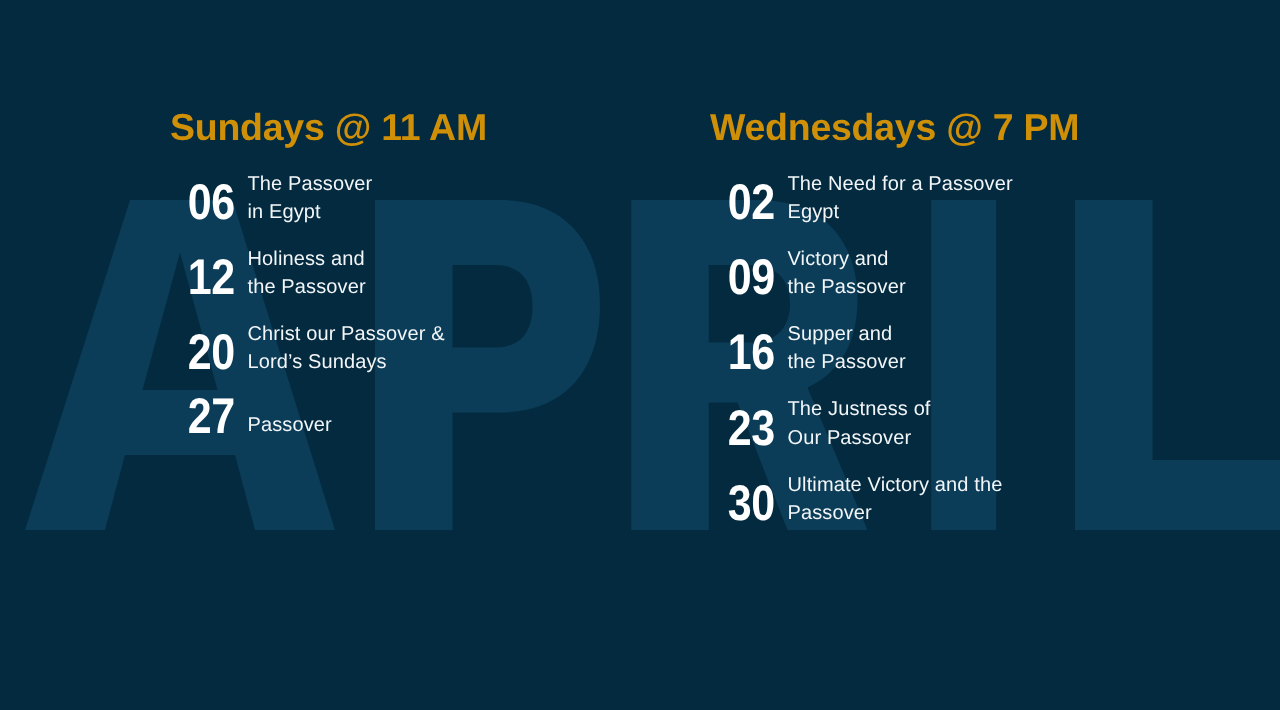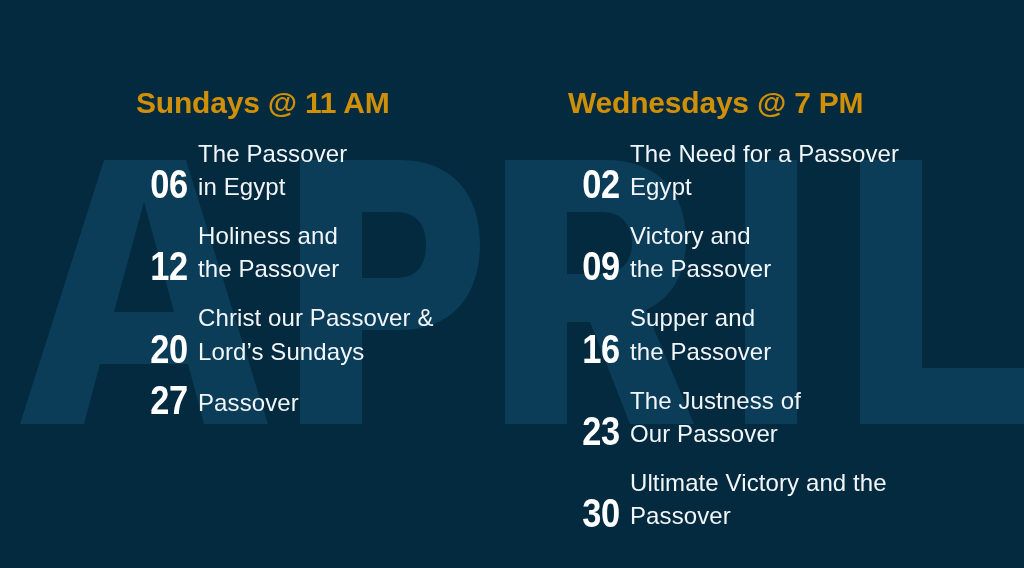--- a/index.html
+++ b/index.html
@@ -82,21 +82,21 @@
     text-align: right;
     padding-right: 12px;
     box-sizing: border-box;
     transform: scaleX(0.86);
     transform-origin: right top;
     letter-spacing: -0.5px;
   }
 
   .event-title {
     color: #f2f6f8;
-    font-size: 24px;
+    font-size: 16px;
     font-weight: normal;
     line-height: 1.38;
     padding-top: 3px;
     letter-spacing: 0.1px;
   }
   .event-title .line2 { display: block; }
 </style>
 </head>
 <body>
 

